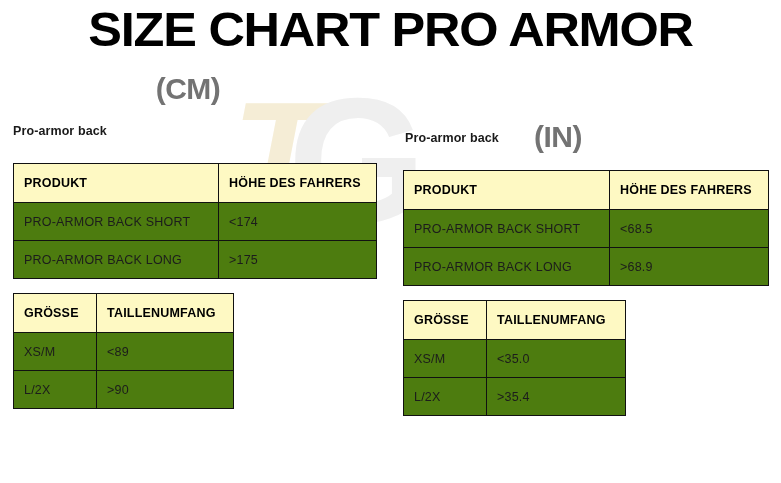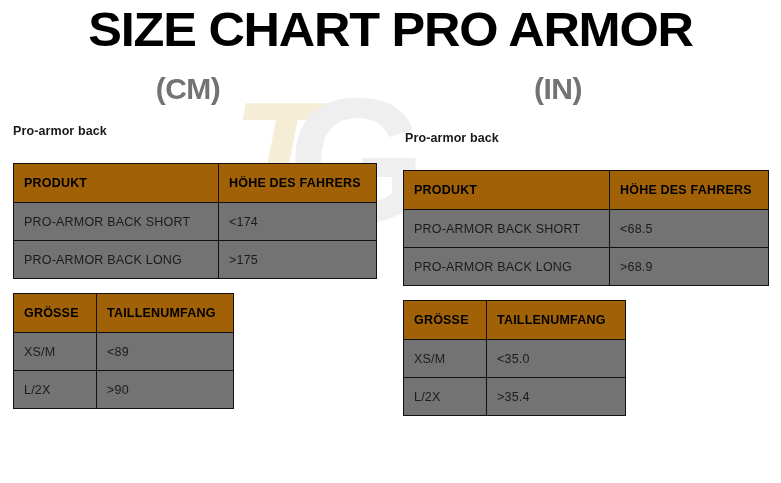--- a/index.html
+++ b/index.html
@@ -70,21 +70,21 @@
     position: absolute;
     top: 72px;
     font-size: 30px;
     font-weight: bold;
     color: #737373;
     letter-spacing: -0.5px;
     z-index: 3;
     font-family: "Liberation Sans", sans-serif;
   }
   .unit-cm { left: 138px; width: 100px; text-align: center; }
-  .unit-in { left: 508px; width: 100px; text-align: center; }
+  .unit-in { left: 508px; width: 100px; text-align: center; margin-top: 48px; }
 
   .section-label {
     position: absolute;
     font-size: 12.5px;
     font-weight: bold;
     color: #1a1a1a;
     letter-spacing: 0.1px;
     z-index: 3;
     font-family: "Liberation Sans", sans-serif;
   }
@@ -103,29 +103,29 @@
   .chart-table th,
   .chart-table td {
     border: 1.6px solid #111111;
     text-align: left;
     vertical-align: middle;
     padding: 0 10px;
     white-space: nowrap;
     overflow: hidden;
   }
   .chart-table th {
-    background: #a16207;
+    background: #fef9c3;
     color: #000000;
     font-size: 12.5px;
     font-weight: bold;
     letter-spacing: 0.2px;
     height: 38px;
   }
   .chart-table td {
-    background: #737373;
+    background: #4d7c0f;
     color: #1c1c1c;
     font-size: 12.5px;
     font-weight: normal;
     letter-spacing: 0.2px;
     height: 37px;
   }
 
   
   #table-cm-product { left: 13px; top: 163px; width: 363px; }
   #table-cm-product col.c0 { width: 205px; }

